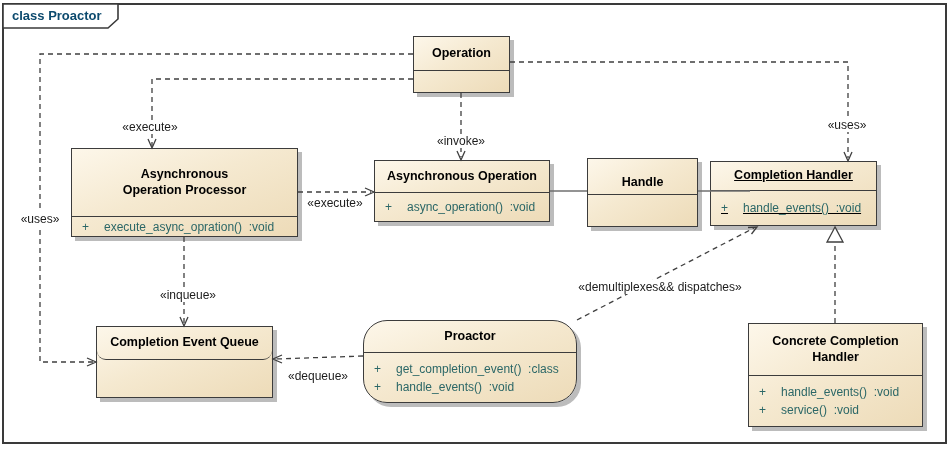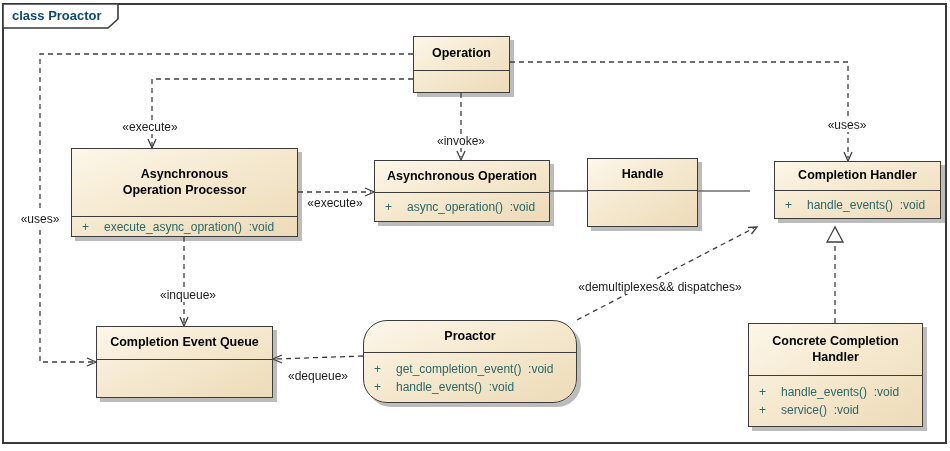--- a/index.html
+++ b/index.html
@@ -130,45 +130,45 @@
     <div class="cls-title" style="height:32px;">Asynchronous Operation</div>
     <div class="cls-body">
       <div class="m-row">
         <span class="m-vis">+</span>
         <span class="m-sig">async_operation()  :void</span>
       </div>
     </div>
   </div>
 
   <div class="cls" style="left:587px; top:158px; width:111px; height:69px;">
-    <div class="cls-title" style="height:32px;">Handle</div>
+    <div class="cls-title" style="height:24px;margin-top:12px;">Handle</div>
     <div class="cls-body"></div>
   </div>
 
-  <div class="cls" style="left:774px; top:161px; width:167px; height:58px;">
+  <div class="cls" style="left:710px; top:161px; width:167px; height:65px;text-decoration:underline;">
     <div class="cls-title" style="height:29px;">Completion Handler</div>
     <div class="cls-body">
       <div class="m-row">
         <span class="m-vis">+</span>
         <span class="m-sig">handle_events()  :void</span>
       </div>
     </div>
   </div>
 
   <div class="cls" style="left:96px; top:326px; width:177px; height:72px;">
-    <div class="cls-title" style="height:33px;">Completion Event Queue</div>
+    <div class="cls-title" style="height:33px;border-radius:9px;">Completion Event Queue</div>
     <div class="cls-body"></div>
   </div>
 
   <div class="cls" style="left:363px; top:320px; width:214px; height:83px;border-radius:24px;">
     <div class="cls-title" style="height:32px;">Proactor</div>
     <div class="cls-body">
       <div class="m-row">
         <span class="m-vis">+</span>
-        <span class="m-sig">get_completion_event()  :void</span>
+        <span class="m-sig">get_completion_event()  :class</span>
       </div>
       <div class="m-row">
         <span class="m-vis">+</span>
         <span class="m-sig">handle_events()  :void</span>
       </div>
     </div>
   </div>
 
   <div class="cls" style="left:748px; top:323px; width:175px; height:104px;">
     <div class="cls-title" style="height:52px; padding:0 8px;">Concrete Completion Handler</div>

